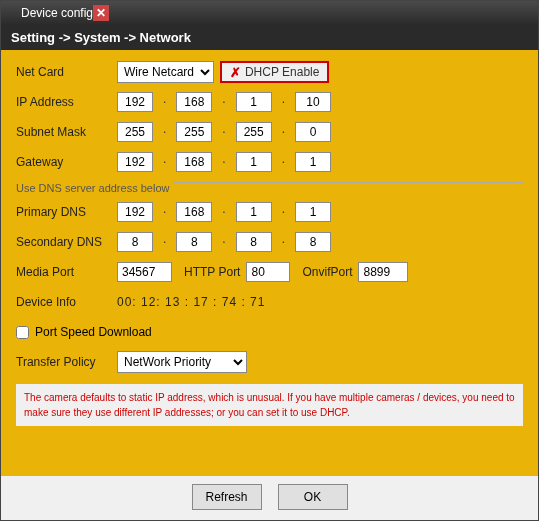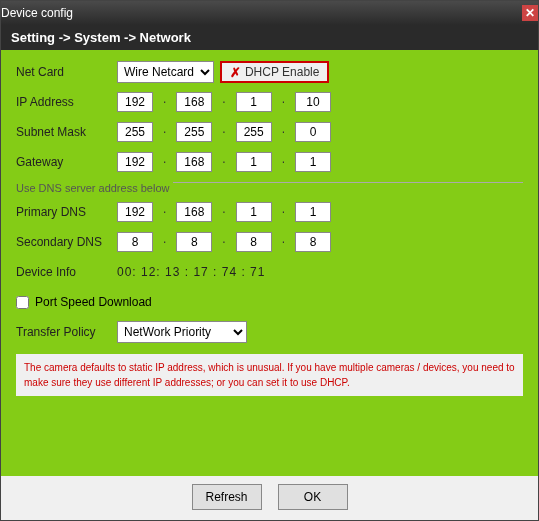--- a/index.html
+++ b/index.html
@@ -17,24 +17,23 @@
       width: 539px;
       height: 521px;
       background: #f0f0f0;
       border: 1px solid #444;
       display: flex;
       flex-direction: column;
     }
     .title-bar {
       background: linear-gradient(to bottom, #4a4a4a, #2a2a2a);
       color: white;
-      padding: 4px 0;
-      display: flex;
-      align-items: center;
-      justify-content: space-between;
+      padding: 4px 20px;
+      display: flex;
+      align-items: center;
       height: 24px;
     }
     .title-bar-title {
       font-size: 12px;
     }
     .close-btn {
       background: #c44;
       color: white;
       border: none;
       width: 16px;
@@ -49,21 +48,21 @@
     .breadcrumb-bar {
       background: #2a2a2a;
       color: white;
       padding: 5px 10px;
       font-size: 13px;
       font-weight: bold;
     }
     .content {
       flex: 1;
       padding: 10px 15px;
-      background: #84cc16;
+      background: #eab308;
       display: flex;
       flex-direction: column;
       gap: 6px;
     }
     .row {
       display: flex;
       align-items: center;
       gap: 6px;
       min-height: 24px;
     }
@@ -273,20 +272,28 @@
         <input class="ip-field" type="text" value="8" style="">
         <span class="ip-sep">.</span>
         <input class="ip-field" type="text" value="8" style="">
         <span class="ip-sep">.</span>
         <input class="ip-field" type="text" value="8" style="">
         <span class="ip-sep">.</span>
         <input class="ip-field" type="text" value="8" style="">
       </div>
     </div>
 
+    <div class="row">
+      <span class="label port-label">Media Port</span>
+      <input class="port-field" type="text" value="34567" style="">
+      <span class="port-label" style="margin-left:6px;">HTTP Port</span>
+      <input class="port-field" style="width: 44px;" type="text" value="80">
+      <span class="port-label" style="margin-left:6px;">OnvifPort</span>
+      <input class="port-field" style="width: 50px;" type="text" value="8899">
+    </div>
 
     <div class="row">
       <span class="label">Device Info</span>
       <span class="device-info-val">00: 12: 13 : 17 : 74 : 71</span>
     </div>
 
     <div class="row checkbox-row">
       <input type="checkbox" class="checkbox-small" style="">
       <span>Port Speed Download</span>
     </div>

